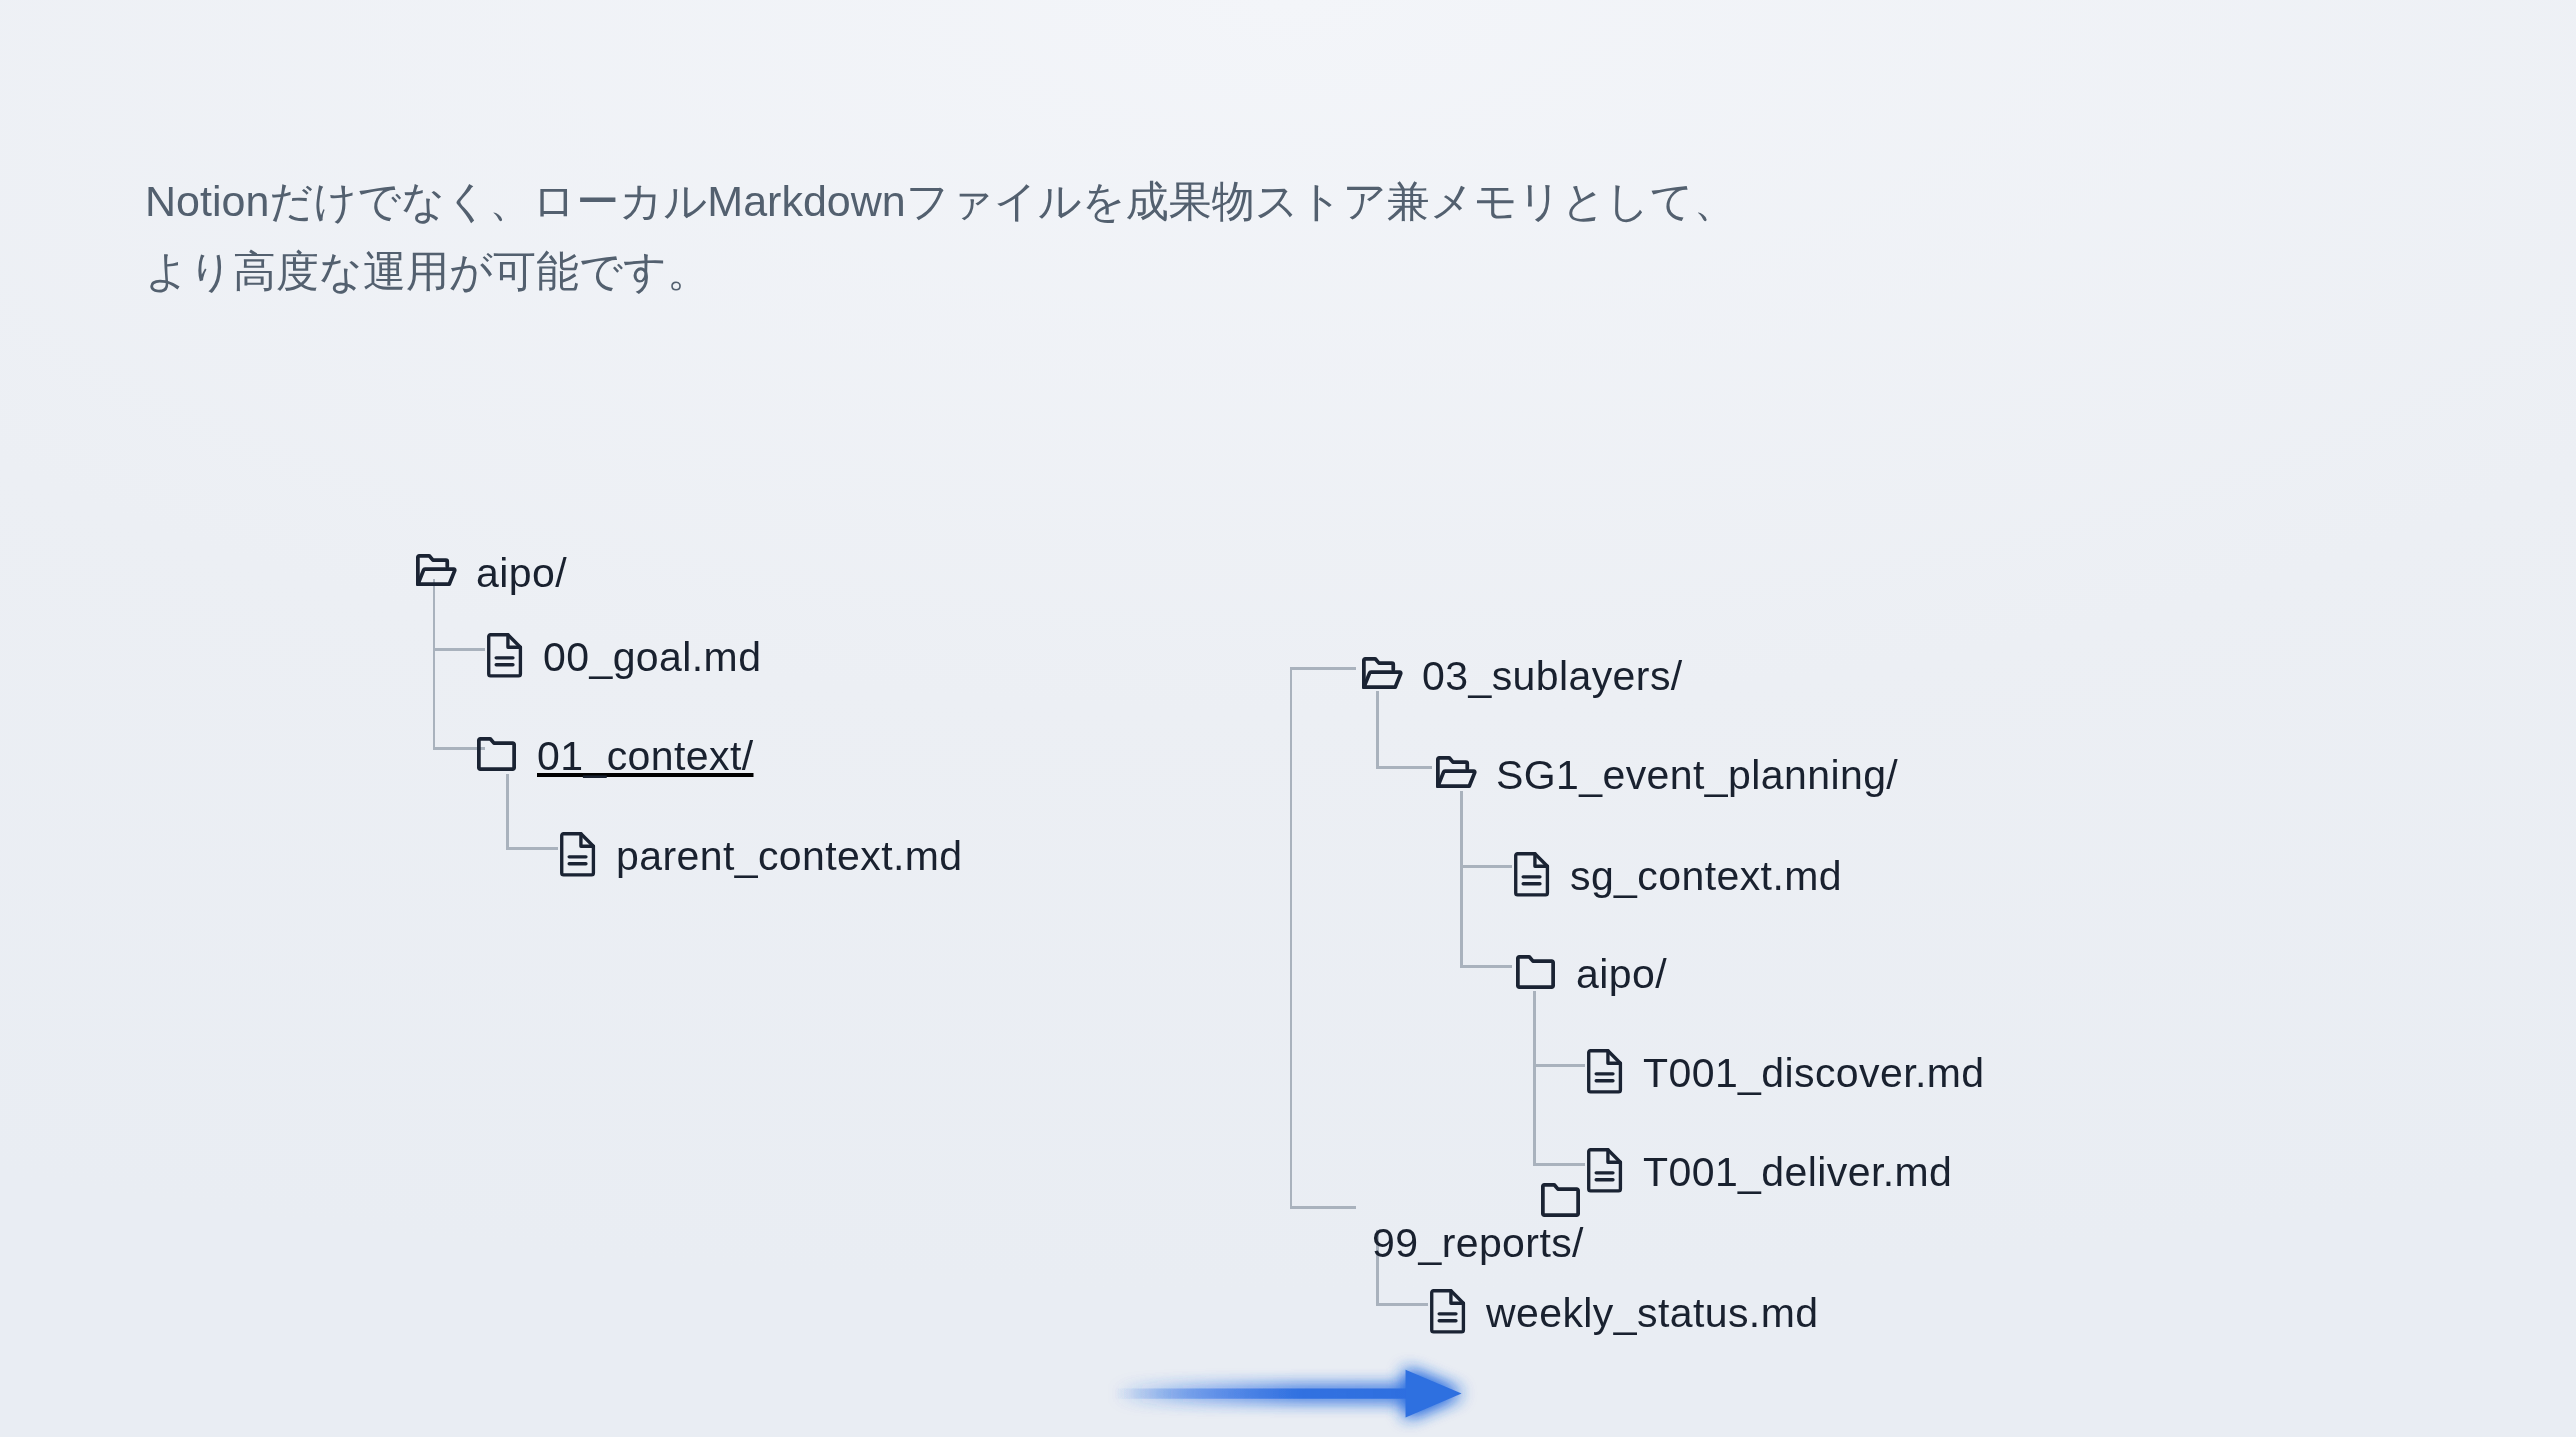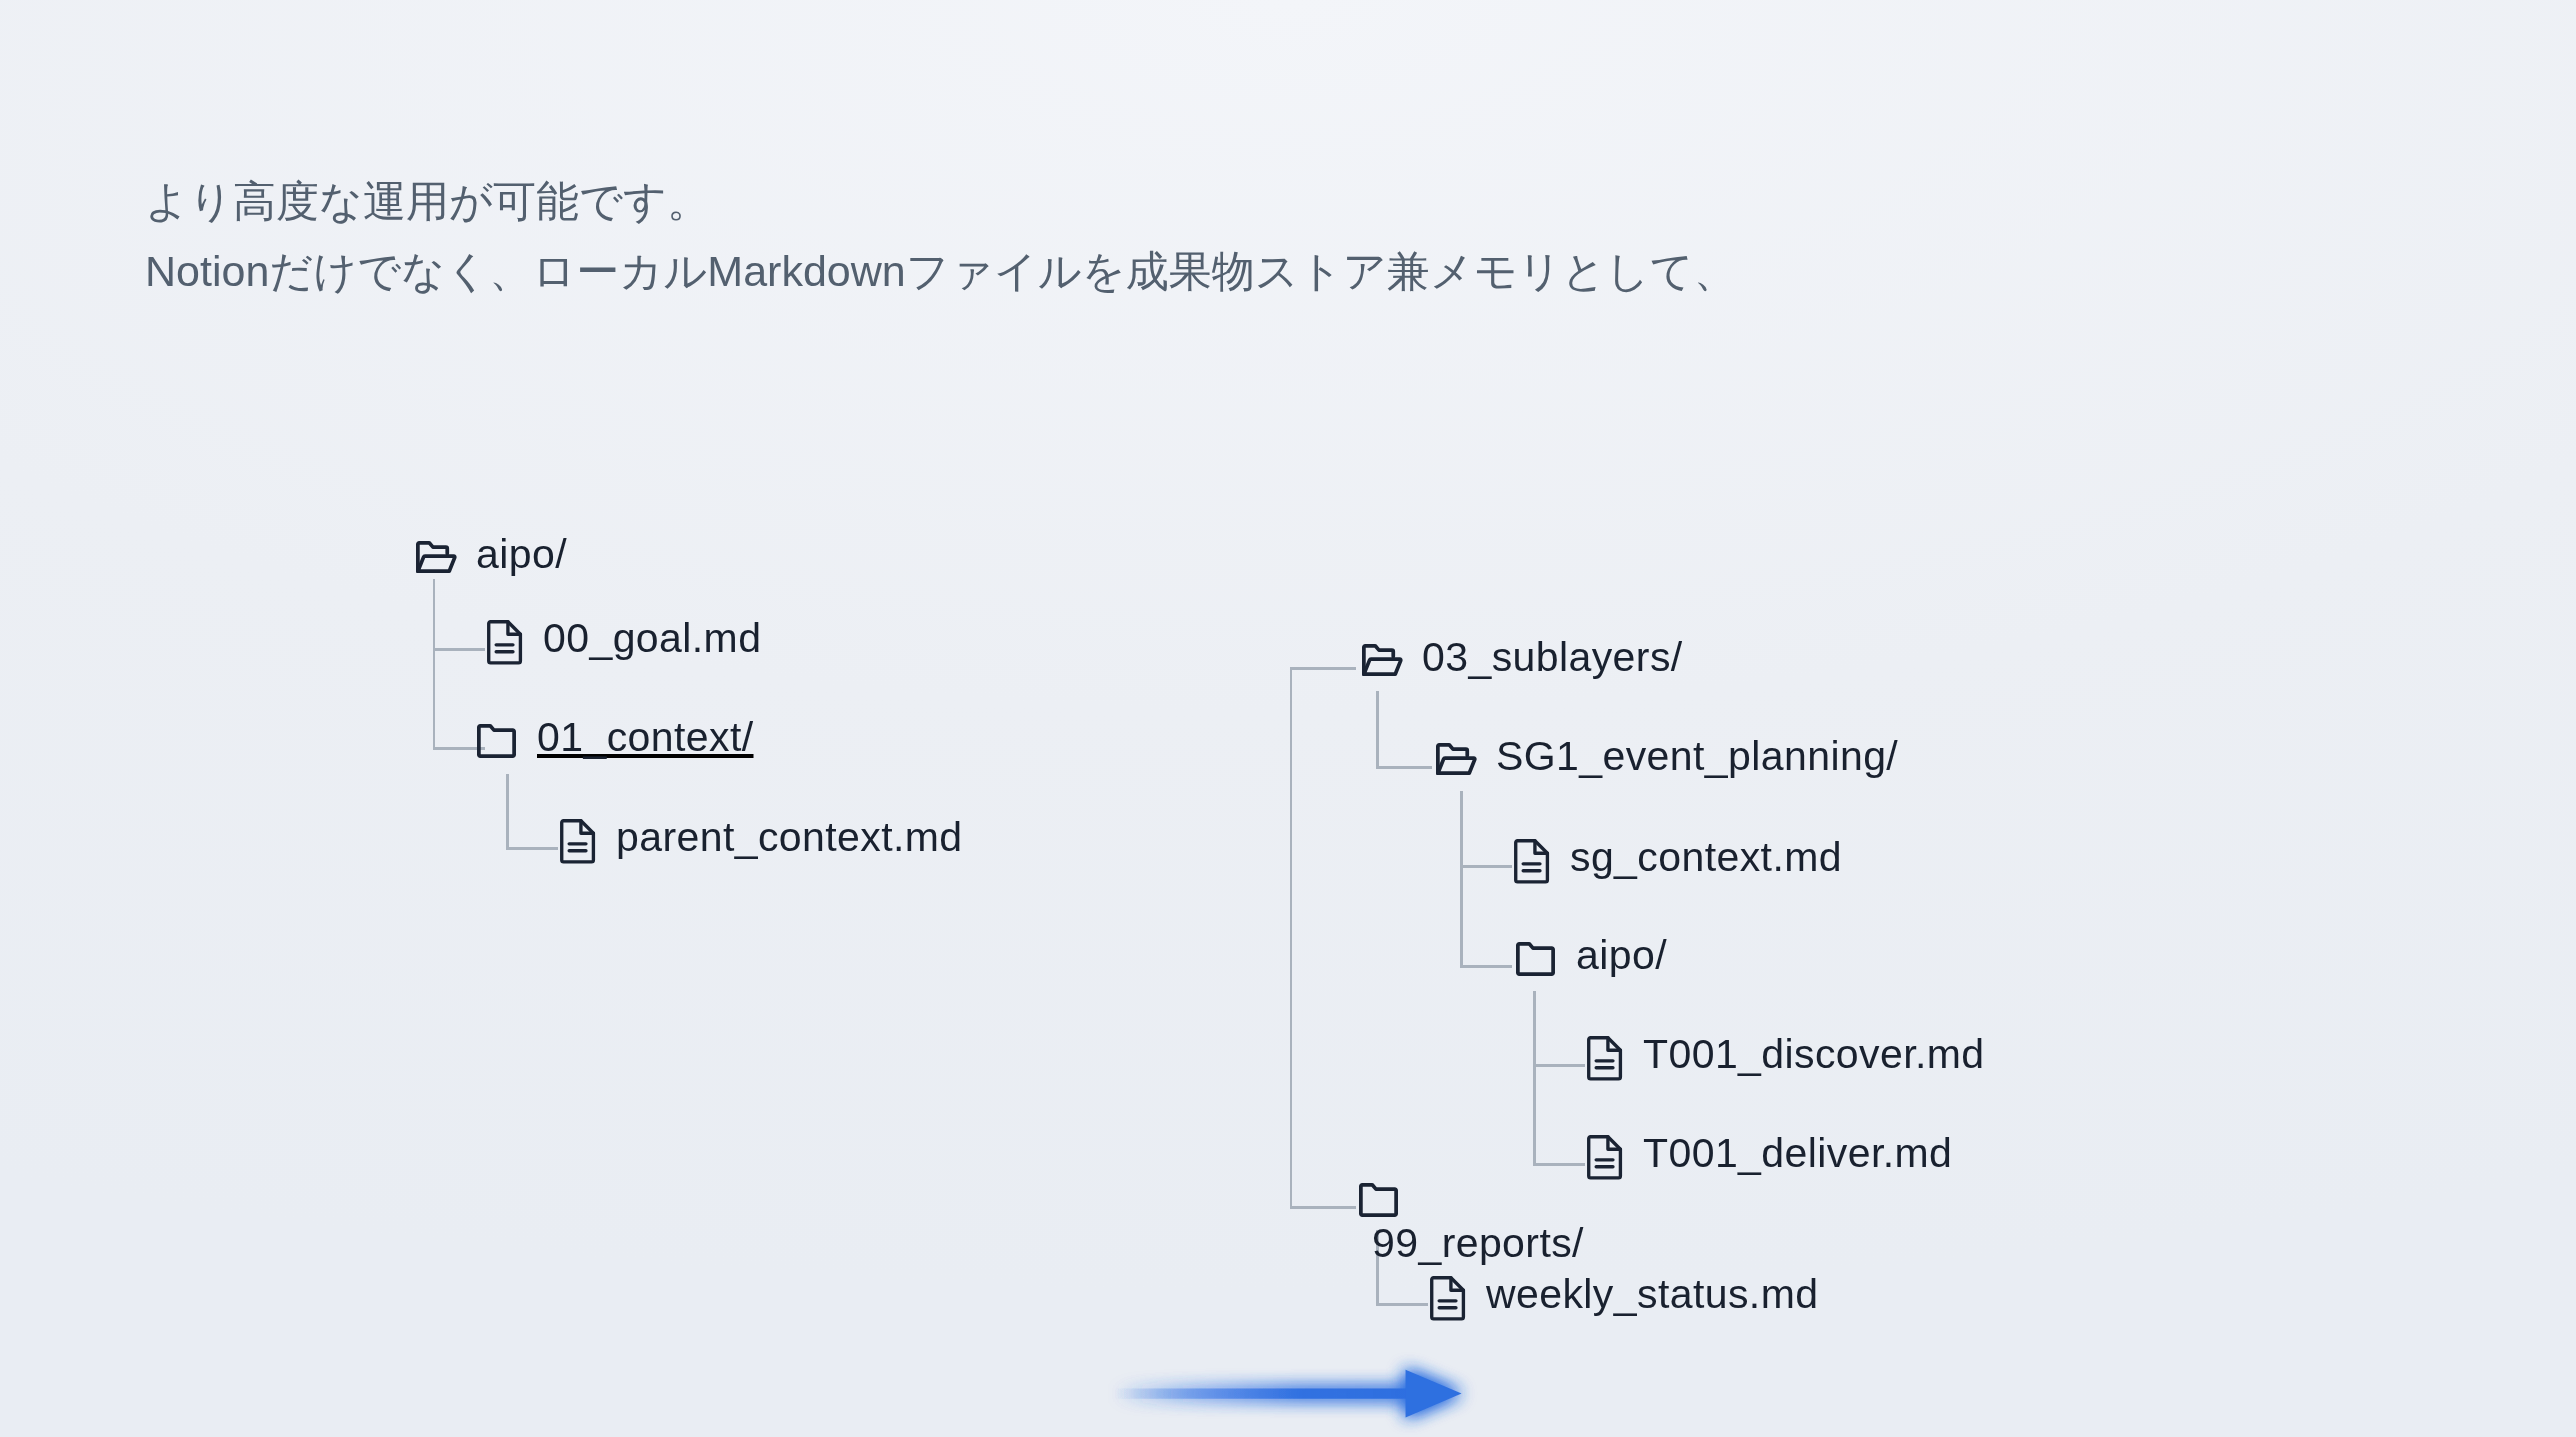--- a/index.html
+++ b/index.html
@@ -63,21 +63,21 @@
 
   .tree {
     position: absolute;
   }
   .tree.left  { left: 412px; top: 0px; }
   .tree.right { left: 1282px; top: 103px; }
 
   .row {
     position: absolute;
     display: flex;
-    align-items: flex-start;
+    align-items: flex-end;
     height: 60px;
     white-space: nowrap;
   }
 
   .label {
     font-size: 41px;
     line-height: 1;
     color: #19212f;
     font-weight: 400;
     letter-spacing: 0.01em;
@@ -112,22 +112,22 @@
     pointer-events: none;
   }
 </style>
 </head>
 <body>
 
 <div id="slide">
 
   <div class="header">
     <p class="subtitle">
+      <span class="line">Notionだけでなく、ローカルMarkdownファイルを成果物ストア兼メモリとして、</span>
       <span class="line">より高度な運用が可能です。</span>
-      <span class="line">Notionだけでなく、ローカルMarkdownファイルを成果物ストア兼メモリとして、</span>
     </p>
   </div>
 
   <div class="diagram">
 
     <div class="tree left">
 
       <div class="conn v" style="left:20.6px; top:45px; height:168px;"></div>
 
       <div class="conn h" style="left:20.6px; top:114px; width:52px;"></div>

